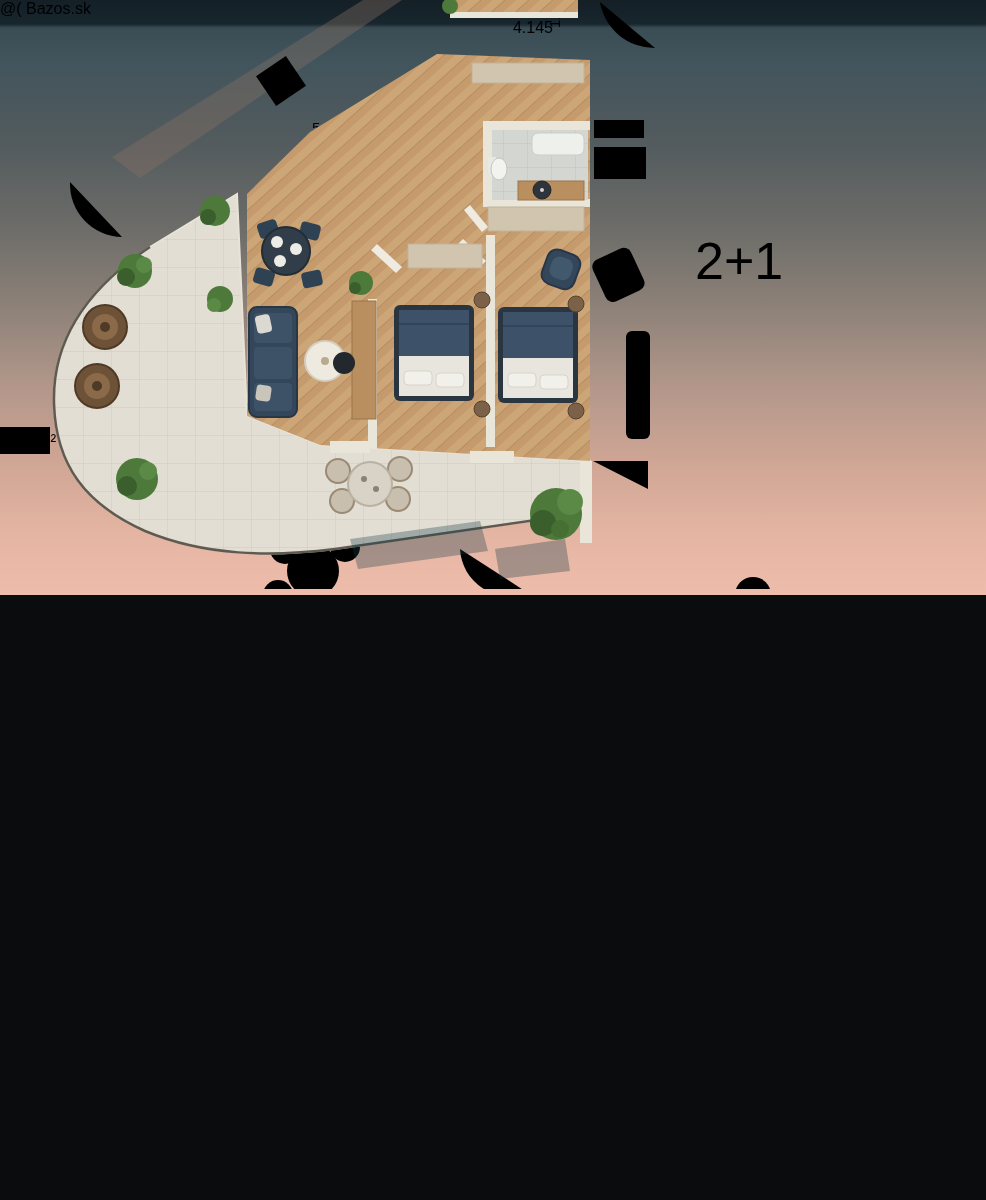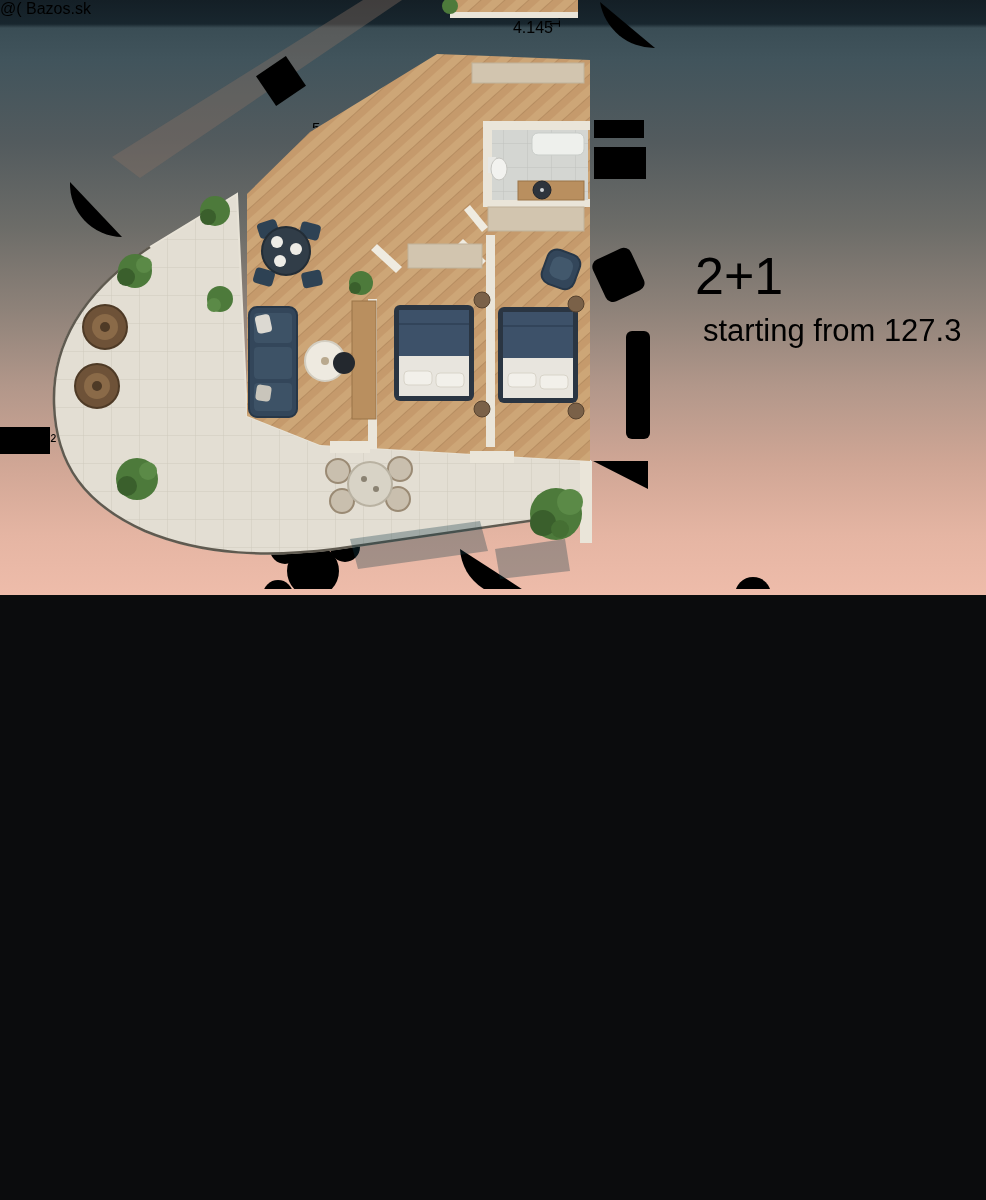--- a/index.html
+++ b/index.html
@@ -424,20 +424,19 @@
           <circle cx="370" cy="1085" r="22" fill="#d8d3c6" stroke="#b9b2a2" stroke-width="2"></circle>
           <circle cx="364" cy="1080" r="3" fill="#8a8272"></circle>
             <circle cx="376" cy="1090" r="3" fill="#8a8272"></circle>
         </g>
 
         <rect x="0" y="1028" width="50" height="27" class="bp3" stroke-width="2"></rect>
         <text x="8" y="1048" font-size="17" class="dimt3">3.7 m²</text>
       </g>
     </svg>
 
-    <div class="abs unit" style="left:695px;top:246px;font-size:52px;">2+1</div>
-    <div class="abs area-text" style="left:703px;top:313px;font-size:31px;white-space:nowrap;">starting from 127.3</div>
+    <div class="abs unit" style="left:695px;top:231px;font-size:52px;">2+1</div>
   </div>
 
   <div class="abs divider"></div>
   <div class="abs bottombar"></div>
   <div class="abs watermark">@( Bazos.sk</div>
 </div>
 
 </body></html>

